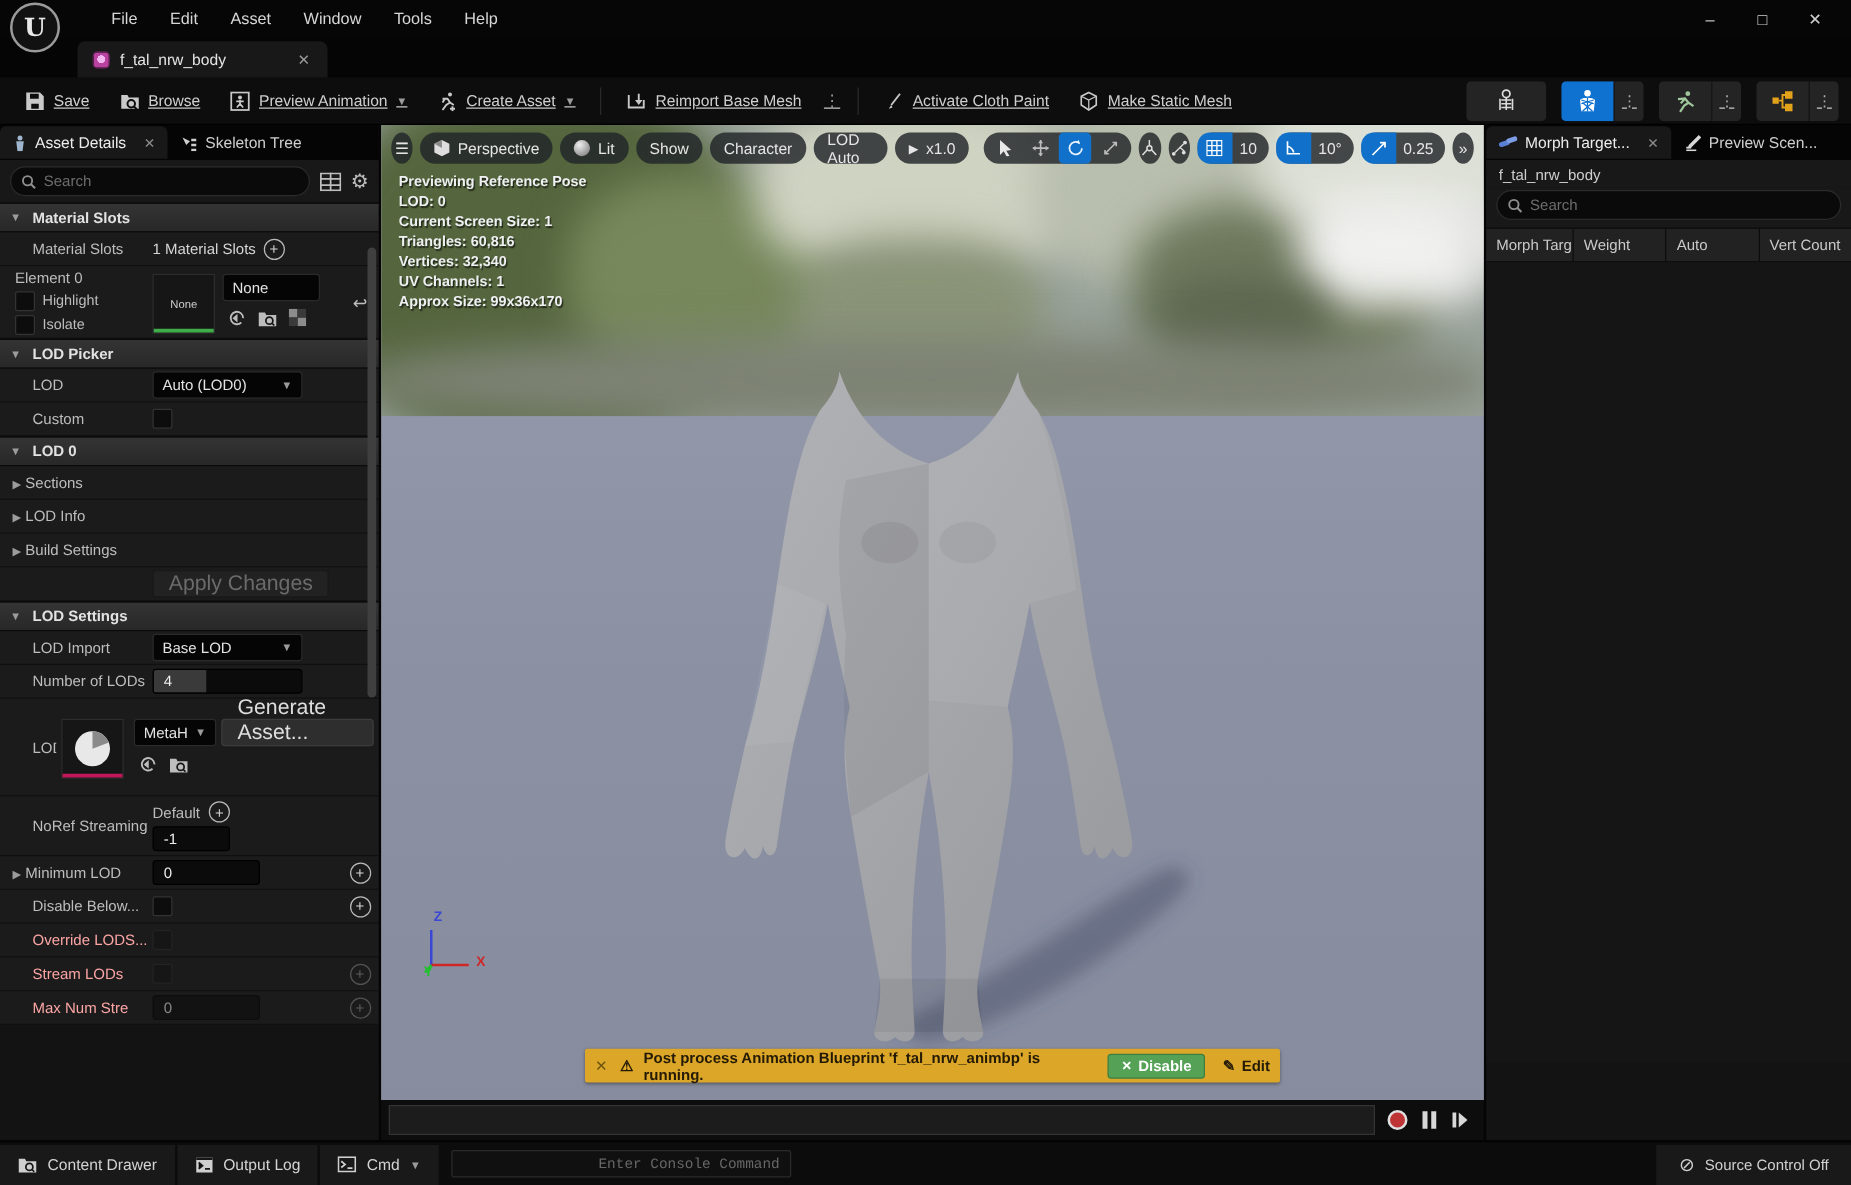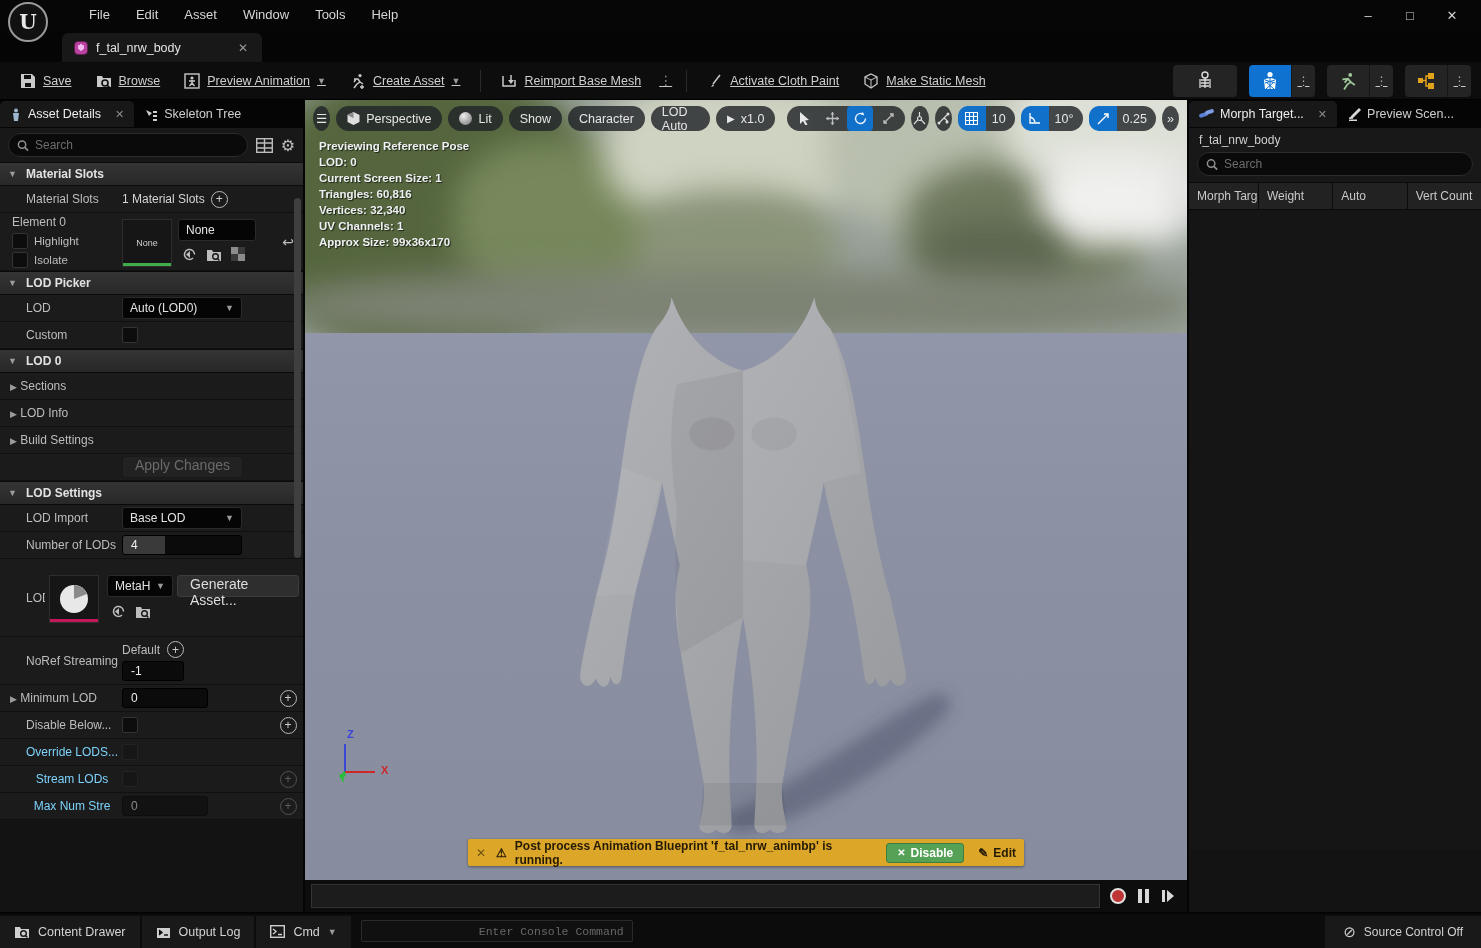--- a/index.html
+++ b/index.html
@@ -58,33 +58,33 @@
 
   
   .sec-hdr { height:24px; background:linear-gradient(#343434,#282828); display:flex; align-items:center; gap:8px;
     padding:0 8px; font-weight:bold; color:#e2e2e2; border-top:1px solid #0a0a0a; border-bottom:1px solid #0a0a0a; font-size:12px; }
   .tri { font-size:9px; color:#9c9c9c; width:10px; }
   .prow { display:flex; align-items:center; background:#1b1b1b; border-bottom:1px solid #101010; min-height:27px; }
   .prow .name { width:118px; padding-left:26px; color:#bdbdbd; font-size:12px; white-space:nowrap; overflow:hidden; }
   .prow .name.arrow { padding-left:10px; }
   .prow .val { flex:1; display:flex; align-items:center; gap:6px; padding:2px 4px 2px 4px; }
   .prow .rcol { width:30px; display:flex; justify-content:center; }
-  .prow.dim .name { color:#7dd3fc;text-align:center; }
+  .prow.dim .name { color:#fca5a5; }
   .dd { background:#050505; border:1px solid #2a2a2a; border-radius:3px; height:22px; color:#e3e3e3;
     display:flex; align-items:center; justify-content:space-between; padding:0 7px; min-width:120px; font-size:12px; }
   .field { background:#0b0b0b; border:1px solid #000; border-radius:3px; height:20px; color:#efefef;
     display:flex; align-items:center; padding:0 8px; min-width:120px; font-size:12px; position:relative; overflow:hidden; }
   .field.spin::before { content:""; position:absolute; left:0; top:0; bottom:0; width:36%; background:#3a3a3a; }
   .field span { position:relative; z-index:1; }
   .chk { width:16px; height:16px; background:#0d0d0d; border:1px solid #333; border-radius:2px; }
   .plus { width:17px; height:17px; border:1px solid #b9b9b9; border-radius:50%; color:#cfcfcf; font-size:12px;
     display:flex; align-items:center; justify-content:center; line-height:1; }
   .plus.dim, .chk.dim { opacity:.35; }
   .btn { background:#2e2e2e; border:1px solid #3c3c3c; border-radius:3px; color:#dedede; height:22px;
-    display:flex; align-items:flex-start; justify-content:center; padding:0 12px; font-size:14px; }
+    display:flex; align-items:flex-end; justify-content:center; padding:0 12px; font-size:17px; }
   .btn.disabled { background:#222; color:#6b6b6b; border-color:#191919; }
   .thumb { width:50px; height:48px; background:#161616; border:1px solid #2d2d2d; display:flex; align-items:center;
     justify-content:center; color:#cfcfcf; font-size:9px; position:relative; }
   .thumb .ul { position:absolute; left:0; right:0; bottom:0; height:3px; }
   .scrollbar { position:absolute; right:2px; top:98px; width:7px; height:360px; background:#3f3f3f; border-radius:4px; }
 
   
   .viewport { position:relative; height:780px; background:#8b91a3; overflow:hidden; }
   .vp-photo { position:absolute; left:0; top:0; right:0; height:233px; background:#9aa39b; overflow:hidden; }
   .blob { position:absolute; filter:blur(16px); border-radius:40%; }

